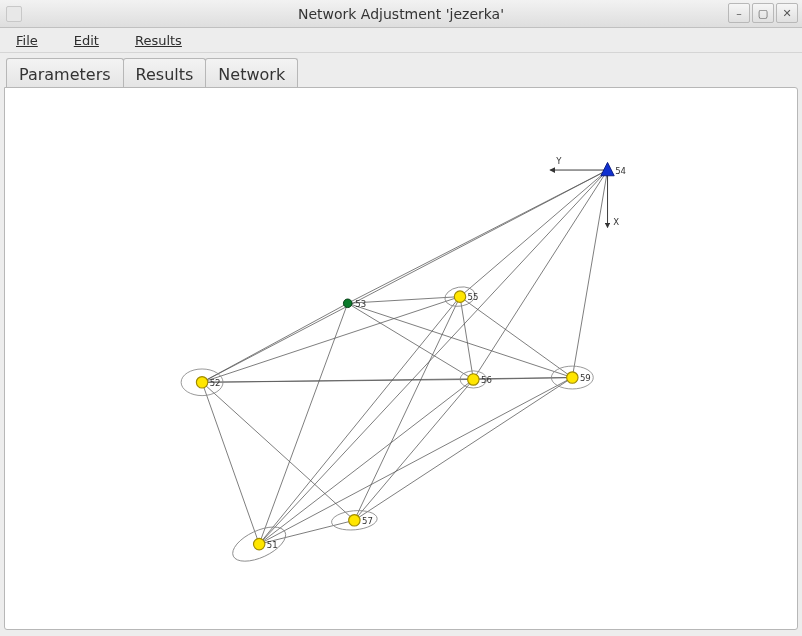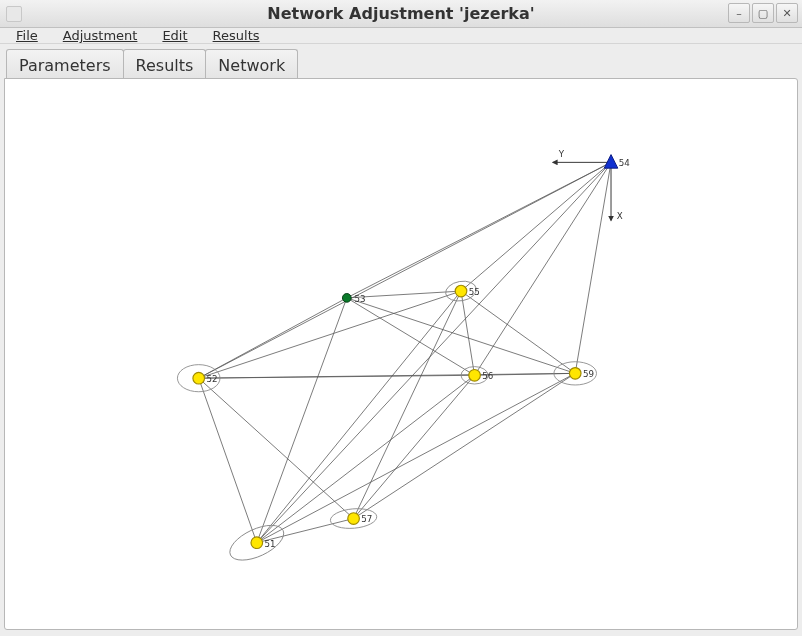--- a/index.html
+++ b/index.html
@@ -13,30 +13,30 @@
     height: 636px;
     overflow: hidden;
   }
   .window { width: 802px; height: 636px; display: flex; flex-direction: column; background:#ededed;}
   .titlebar {
     height: 28px;
     background: linear-gradient(to bottom, #f2f2f2, #dedede);
     display: flex; align-items: center; justify-content: center;
     position: relative; border-bottom:1px solid #c0c0c0;
   }
-  .titlebar .title { font-weight: bold; font-size: 16px; color:#333; }
+  .titlebar .title { font-weight: normal; font-size: 14px; color:#333; }
   .titlebar .appicon { position:absolute; left:6px; top:6px; width:16px; height:16px; background:#e8e8e8; border:1px solid #c8c8c8; border-radius:2px;}
   .winbtns { position:absolute; right:4px; top:3px; display:flex; gap:2px;}
   .winbtn {
     width:22px; height:20px; background: linear-gradient(#f6f6f6,#e0e0e0);
     border:1px solid #b8b8b8; border-radius:2px; display:flex; align-items:center; justify-content:center;
     font-size:11px; color:#555; cursor:default;
   }
   .menubar {
-    height:16px; background:#ededed; display:flex; align-items:center; gap:5px;
+    height:25px; background:#ededed; display:flex; align-items:center; gap:16px;
     padding: 0 6px; border-bottom:1px solid #d5d5d5;text-align:center;
   }
   .menuitem { padding:4px 10px; cursor:default; }
   .menuitem .ul { text-decoration: underline; }
   .client { flex:1; padding:4px 4px 6px 4px; display:flex; flex-direction:column; }
   .tabs { display:flex; align-items:flex-end; gap:0; padding-left:2px; }
   .tab {
     padding:6px 12px 5px 12px; font-size:16px; color:#333;
     background: linear-gradient(#f3f3f3,#e4e4e4);
     border:1px solid #b7b7b7; border-bottom:none;
@@ -64,21 +64,20 @@
     <div class="title">Network Adjustment 'jezerka'</div>
     <div class="winbtns">
       <div class="winbtn">–</div>
       <div class="winbtn">▢</div>
       <div class="winbtn">✕</div>
     </div>
   </div>
 
   <div class="menubar">
     <div class="menuitem"><span class="ul">File</span></div>
-    <div class="menuitem"><span class="ul">Adjustment</span></div>
     <div class="menuitem"><span class="ul">Edit</span></div>
     <div class="menuitem"><span class="ul">Results</span></div>
   </div>
 
   <div class="client">
     <div class="tabs">
       <div class="tab">Parameters</div>
       <div class="tab">Results</div>
       <div class="tab">Network</div>
     </div>

